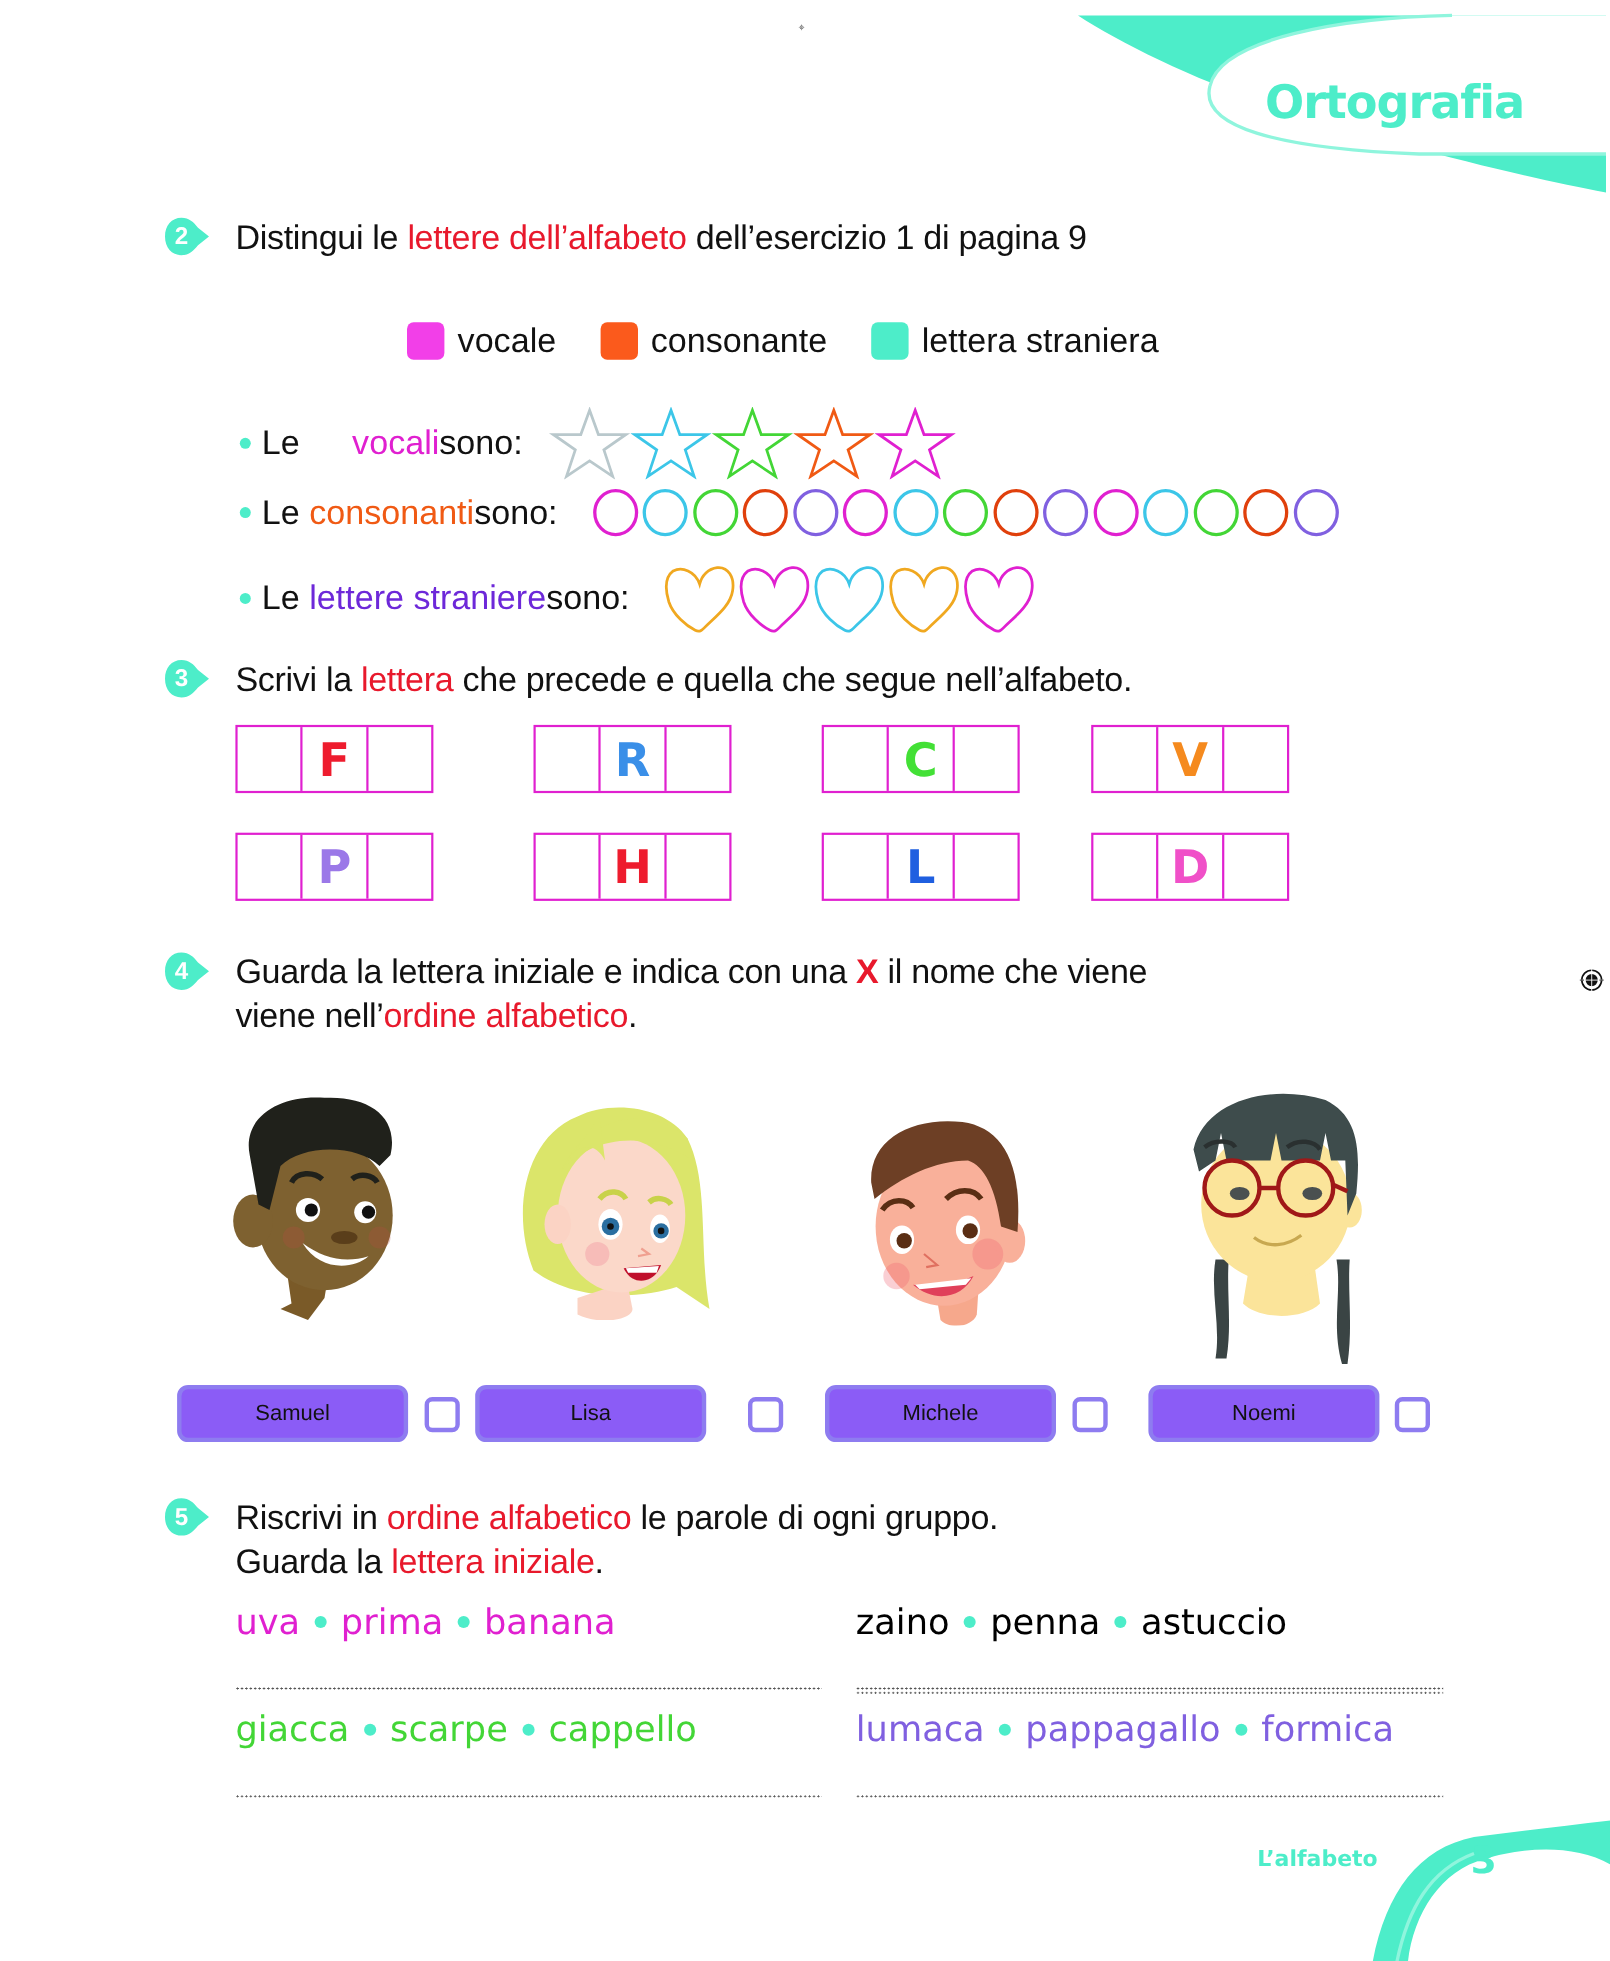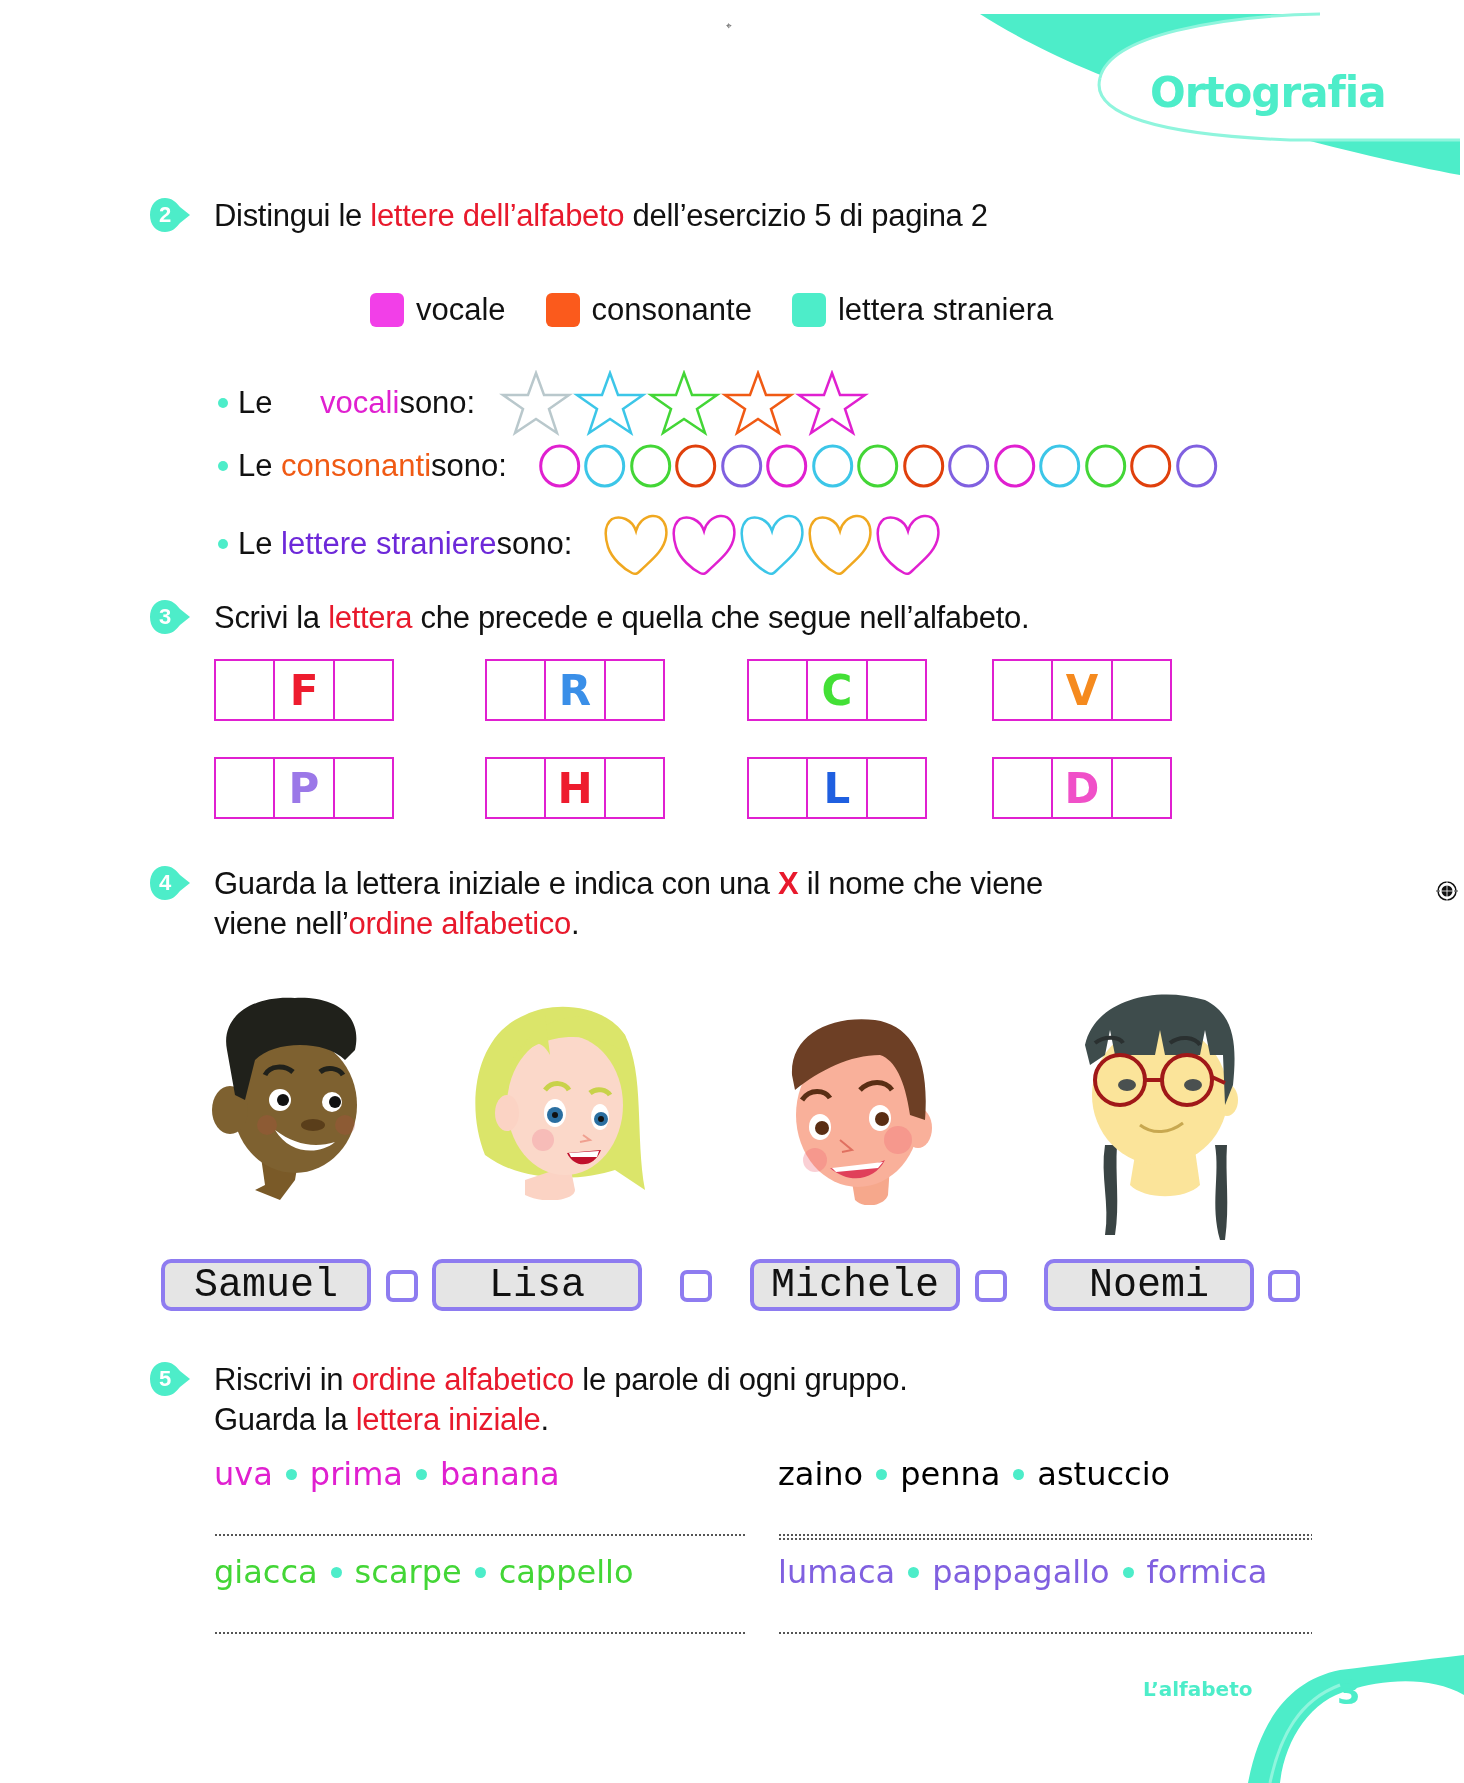--- a/index.html
+++ b/index.html
@@ -57,21 +57,21 @@
     .letter-cell + .letter-cell { border-left: 2.5px solid #e020d0; }
 
     
     .face { position: absolute; }
 
     
     .name-box {
       position: absolute; top: 1259px; width: 210px; height: 52px;
       border: 4px solid #8e7cf0; border-radius: 10px;
       display: flex; align-items: center; justify-content: center;
-      font-family: Liberation Mono, monospace; font-size: 40px; color: #111; background: #e5e5e5;
+      font-family: Liberation Sans, sans-serif; font-size: 20px; color: #111; background: #8b5cf6;
     }
     .check-box {
       position: absolute; top: 1270px; width: 32px; height: 32px;
       border: 4px solid #8e7cf0; border-radius: 7px; background: #fff;
     }
 
     
     .word-group { position: absolute; font-size: 32px; font-family: "DejaVu Sans", sans-serif; display: flex; align-items: center; }
     .word-group .sep { display: inline-block; width: 11px; height: 11px; border-radius: 50%; background: #4dedc9; margin: 0 13px; }
     .dots-line {
@@ -104,21 +104,21 @@
 </svg>
 <div class="section-title">Ortografia</div>
 
 <div class="badge" style="left:148px; top:196px;">
   <svg viewBox="0 0 44 38">
       <path d="M17 2 C8 2 2 9 2 19 C2 29 8 36 17 36 C24 36 28 32 32 27 L42 19 L32 11 C28 6 24 2 17 2 Z" fill="#4dedc9"></path>
     </svg>
   <div class="badge-num">2</div>
 </div>
 <div class="instr" style="top:196px;">
-  <span>Distingui le </span><span class="red">lettere dell’alfabeto</span><span> dell’esercizio 5 di pagina 2</span><br>
+  <span>Distingui le </span><span class="red">lettere dell’alfabeto</span><span> dell’esercizio 1 di pagina 9</span><br>
 </div>
 
 <div class="legend">
   <div class="legend-item">
     <div class="legend-swatch" style="background:#f23fe8;"></div>
     <span>vocale</span>
   </div>
   <div class="legend-item">
     <div class="legend-swatch" style="background:#fb5a1c;"></div>
     <span>consonante</span>

